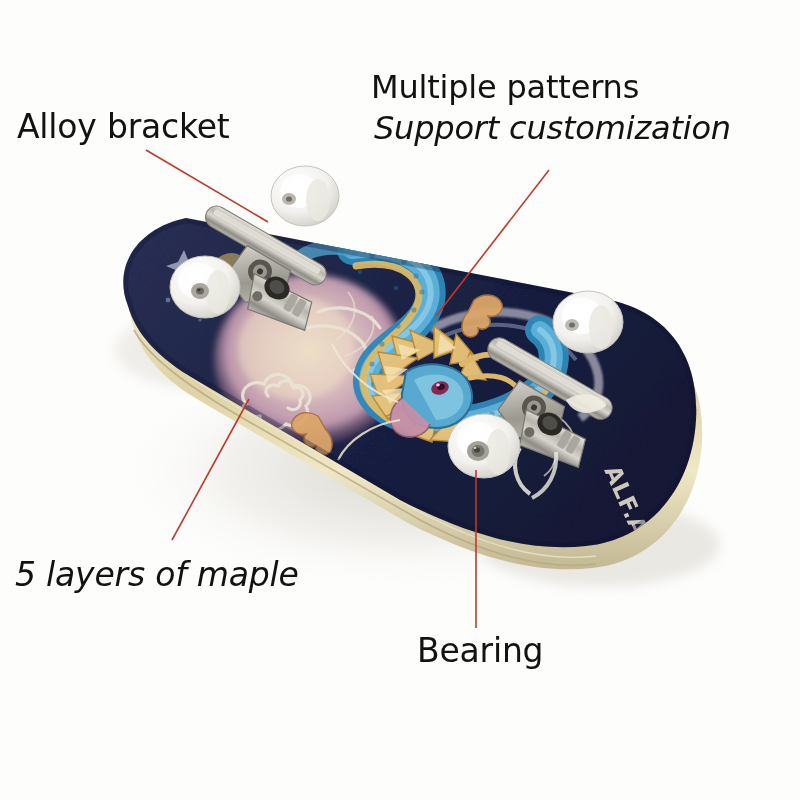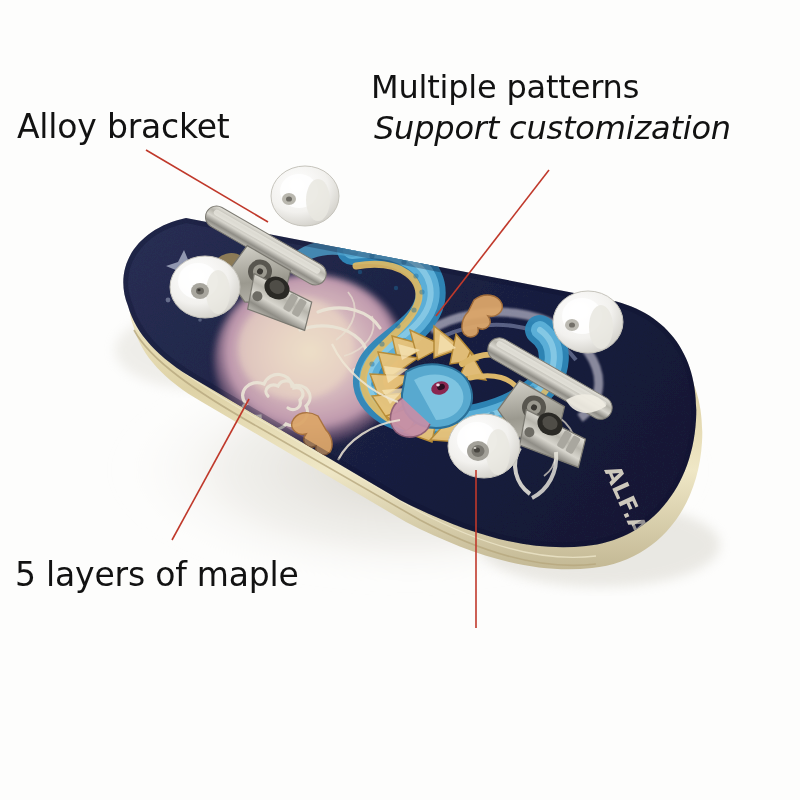--- a/index.html
+++ b/index.html
@@ -45,20 +45,21 @@
   #label-support-customization {
     left: 374px;
     top: 110px;
     font-size: 32px;
     font-style: italic;
   }
   #label-five-layers {
     left: 15px;
     top: 556px;
     font-size: 33px;
+    font-style: italic;
   }
   #label-bearing {
     left: 417px;
     top: 632px;
     font-size: 33px;
   }
 
   
   #leaders {
     position: absolute;
@@ -435,14 +436,15 @@
   </svg>
 
   <div class="callout" id="label-multiple-patterns">Multiple patterns</div>
 
   <div class="callout" id="label-alloy-bracket">Alloy bracket</div>
 
   <div class="callout" id="label-support-customization">Support customization</div>
 
   <div class="callout" id="label-five-layers">5 layers of maple</div>
 
+  <div class="callout" id="label-bearing">Bearing</div>
 
 </div>
 
 </body></html>

